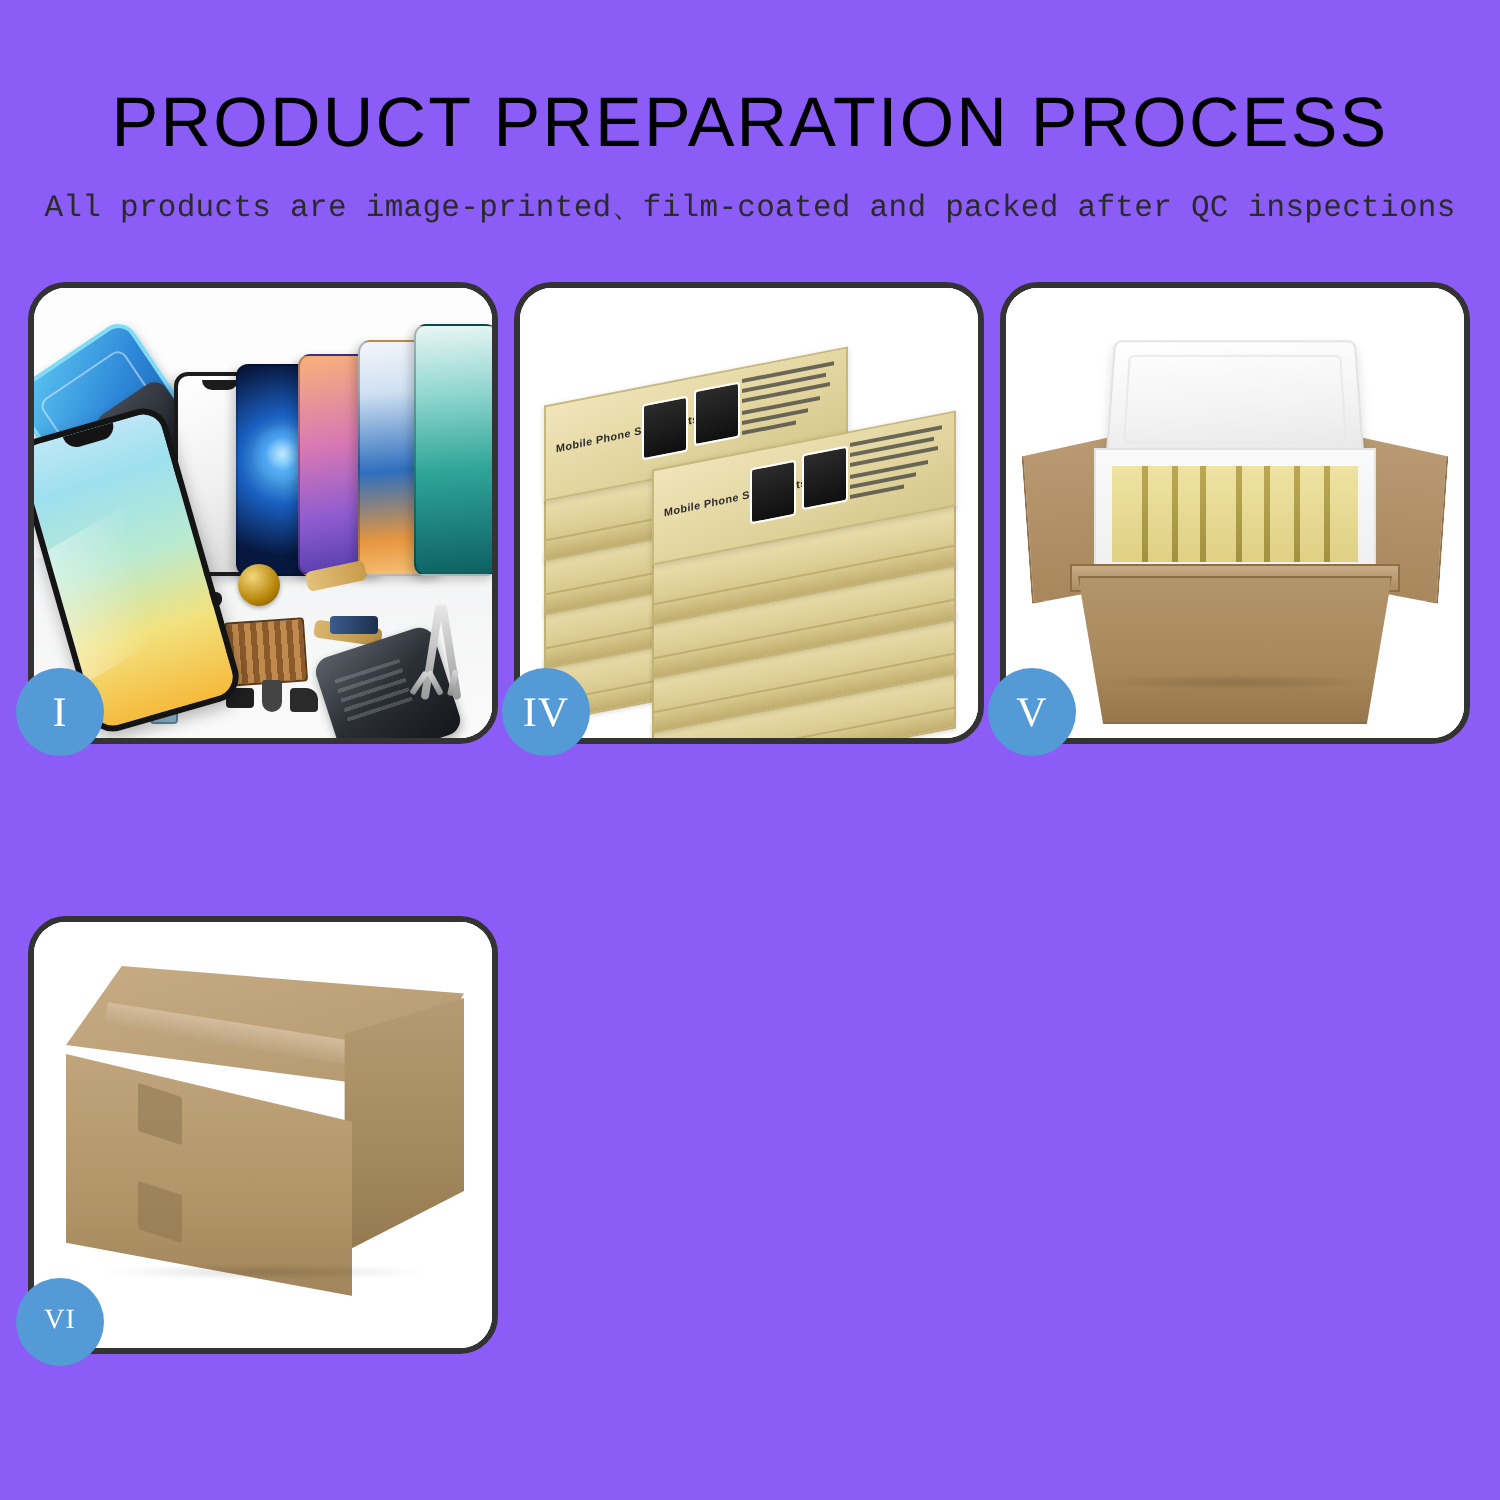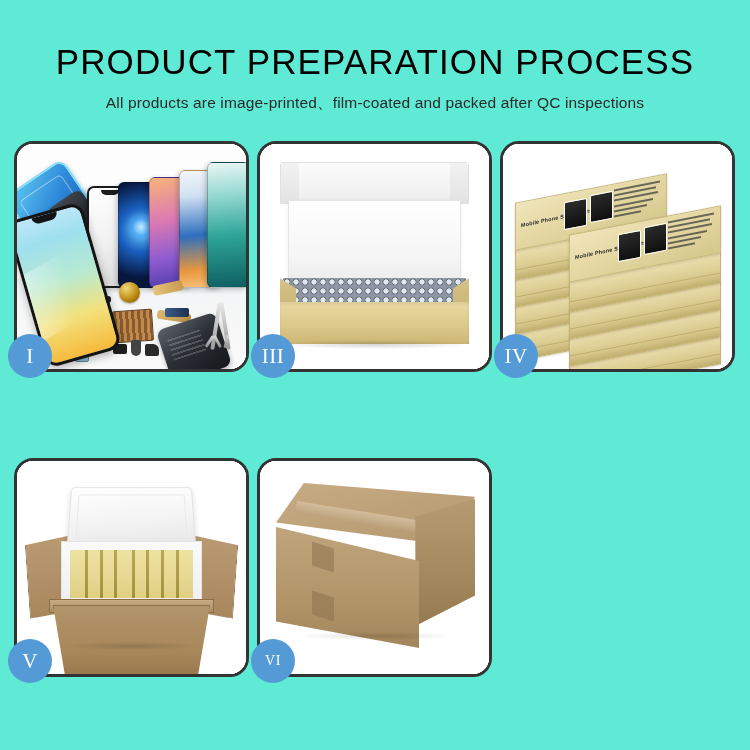--- a/index.html
+++ b/index.html
@@ -11,21 +11,21 @@
     width: 750px;
     height: 750px;
     overflow: hidden;
     font-family: "Liberation Sans", sans-serif;
     -webkit-font-smoothing: antialiased;
   }
   .page {
     position: relative;
     width: 750px;
     height: 750px;
-    background: #5eead4;
+    background: #8b5cf6;
     box-sizing: border-box;
   }
 
   
   .header {
     position: absolute;
     left: 0;
     top: 0;
     width: 750px;
     text-align: center;
@@ -42,21 +42,21 @@
     white-space: nowrap;
   }
   .subtitle {
     margin: 0;
     padding-top: 12px;
     font-size: 15.5px;
     font-weight: 400;
     color: #2a2a2a;
     letter-spacing: 0.15px;
     white-space: nowrap;
-    font-family: Liberation Sans, sans-serif;
+    font-family: Liberation Mono, monospace;
   }
 
   
   .grid {
     position: absolute;
     left: 14px;
     top: 141px;
     width: 722px;
     height: 536px;
     display: grid;
@@ -568,36 +568,20 @@
               <span></span>
               <span></span>
             </div>
           <div class="bigphone"></div>
         </div>
       </div>
       <div class="badge">I</div>
     </div>
 
 
-    <div class="panel p3">
-      <div class="panel-inner">
-        <div class="stage">
-          <div class="p3box">
-            <div class="p3-lidflap"></div>
-            <div class="p3-foam"></div>
-            <div class="p3-bubbles"></div>
-            <div class="p3-sideL"></div>
-            <div class="p3-sideR"></div>
-            <div class="p3-front"></div>
-          </div>
-          <div class="p3-shadow"></div>
-        </div>
-      </div>
-      <div class="badge">III</div>
-    </div>
 
     <div class="panel p4">
       <div class="panel-inner">
         <div class="stage">
           <div class="stack">
             <div class="sbox sL4">
                 <div class="edge"></div>
               </div>
             <div class="sbox sL3">
                 <div class="edge"></div>

